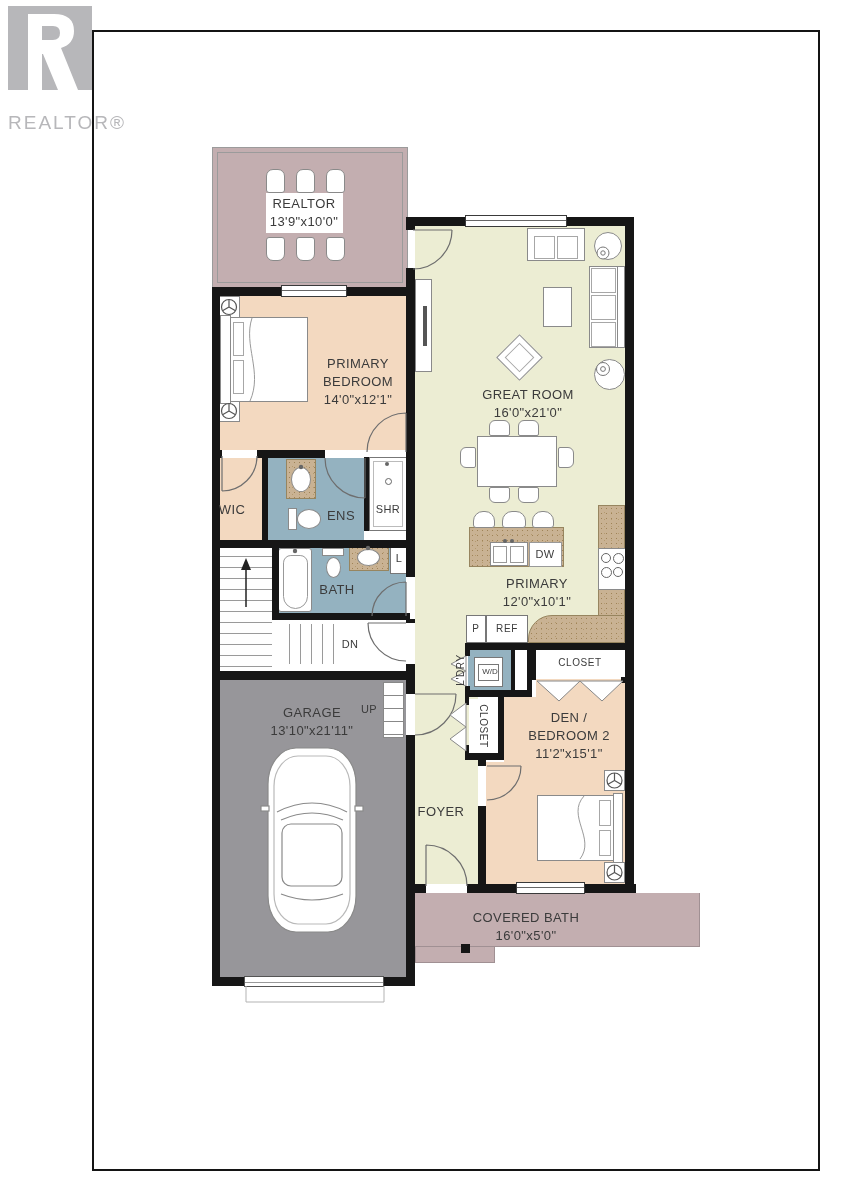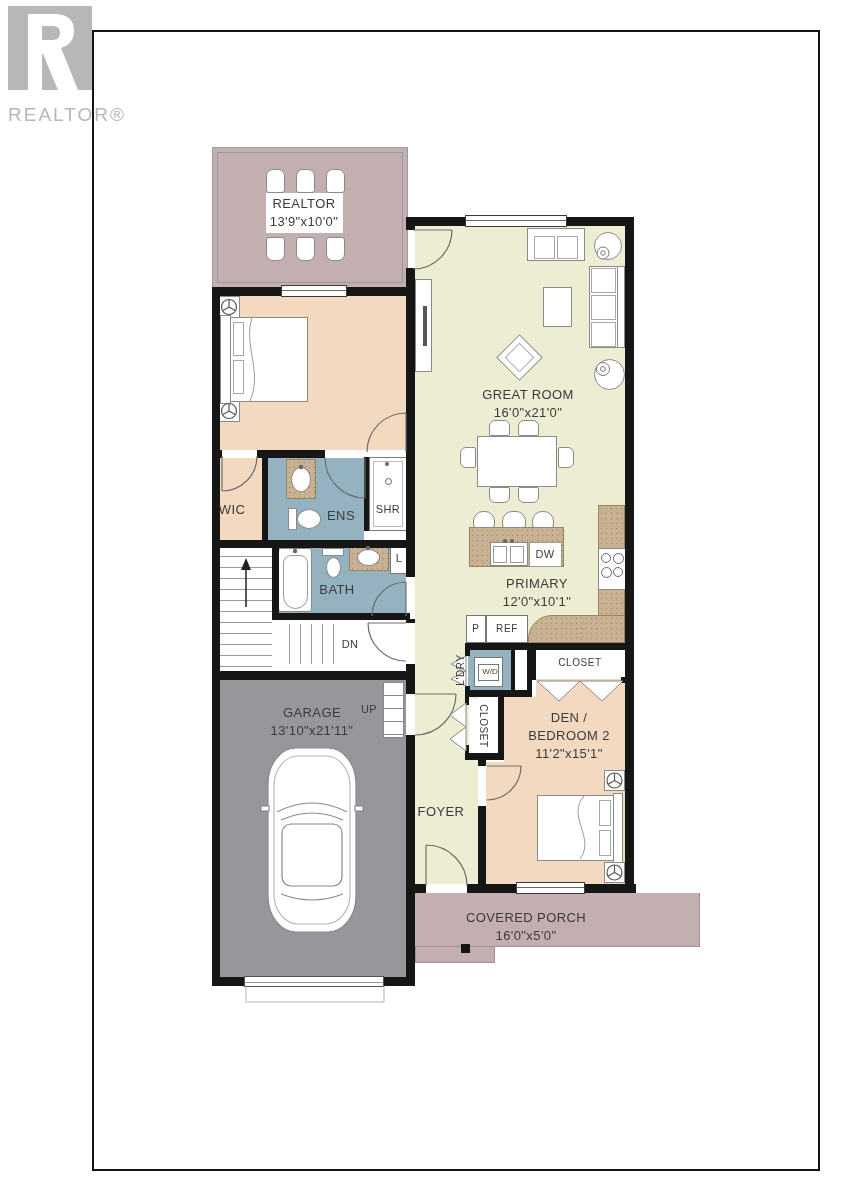--- a/index.html
+++ b/index.html
@@ -34,21 +34,21 @@
   .lbl .dims{display:block}
   .wrap{white-space:normal}
   .sm{font-size:11px}
   .xs{font-size:10px;letter-spacing:.6px}
   .rot-ccw{transform:translate(-50%,-50%) rotate(-90deg)}
   .rot-cw{transform:translate(-50%,-50%) rotate(90deg)}
   svg.overlay{position:absolute;left:0;top:0;z-index:6;pointer-events:none}
   
   #frame{position:absolute;left:92px;top:30px;width:724px;height:1137px;border:2px solid #141414;z-index:10;pointer-events:none}
   #logo{position:absolute;left:8px;top:6px;z-index:8}
-  #logo .brand{font-size:19px;letter-spacing:2px;color:var(--logo,#b7b7ba);margin-top:8px}
+  #logo .brand{font-size:19px;letter-spacing:2px;color:var(--logo,#b7b7ba);margin-top:16px}
   #title{position:absolute;left:424px;top:1093px;transform:translate(-50%,-50%);font-size:29px;color:#1c1c1c;z-index:7;white-space:nowrap}
   #watermark{position:absolute;left:424px;top:1160px;transform:translate(-50%,-50%);font-size:17px;font-weight:bold;
              color:var(--watermark,#e2e2e2);z-index:11;white-space:nowrap;letter-spacing:.5px}
   .balc-inner{position:absolute;inset:4px;border:1px solid #9b9b9b}
   .chair{position:absolute;background:#fff;border:1px solid #8a8a8a;z-index:2;box-sizing:border-box}
   .burner{position:absolute;border:1px solid #666;border-radius:50%;background:#fff;z-index:3}
   .oval{border-radius:50%}
 </style>
 </head>
 <body>
@@ -280,20 +280,24 @@
         <circle cx="301" cy="467" r="2.2"></circle>
       <circle cx="368" cy="548" r="2.2"></circle>
         <circle cx="387" cy="464" r="2"></circle>
     </g>
   </svg>
 
   <div class="lbl" style="left:304px;top:213px">
     <span>REALTOR</span>
     <span class="dims">13'9"x10'0"</span>
   </div>
+  <div class="lbl wrap" style="left:358px;top:382px;width:108px">
+    <span>PRIMARY BEDROOM</span>
+    <span class="dims">14'0"x12'1"</span>
+  </div>
   <div class="lbl" style="left:528px;top:404px">
     <span>GREAT ROOM</span>
     <span class="dims">16'0"x21'0"</span>
   </div>
   <div class="lbl" style="left:232px;top:510px">
     <span>WIC</span>
   </div>
   <div class="lbl" style="left:341px;top:516px">
     <span>ENS</span>
   </div>
@@ -342,21 +346,21 @@
     <span>GARAGE</span>
     <span class="dims">13'10"x21'11"</span>
   </div>
   <div class="lbl sm" style="left:369px;top:710px">
     <span>UP</span>
   </div>
   <div class="lbl sm" style="left:350px;top:645px">
     <span>DN</span>
   </div>
   <div class="lbl" style="left:526px;top:927px">
-    <span>COVERED PORCH</span>
+    <span>COVERED BATH</span>
     <span class="dims">16'0"x5'0"</span>
   </div>
 
   <div id="logo">
     <svg width="84" height="86" viewBox="0 0 84 86">
       <rect width="84" height="84" fill="#babdbd" style="fill:var(--logo,#b7b7ba)"></rect>
       <path fill="#fff" fill-rule="evenodd" d="M20 8 H46 Q66 8 66 25 Q66 38 53 42 L70 84 H50 L35 48 H34 V84 H20 Z
            M34 20 V34 H45 Q52 34 52 27 Q52 20 45 20 Z"></path>
     </svg>
     <div class="brand">REALTOR®</div>

